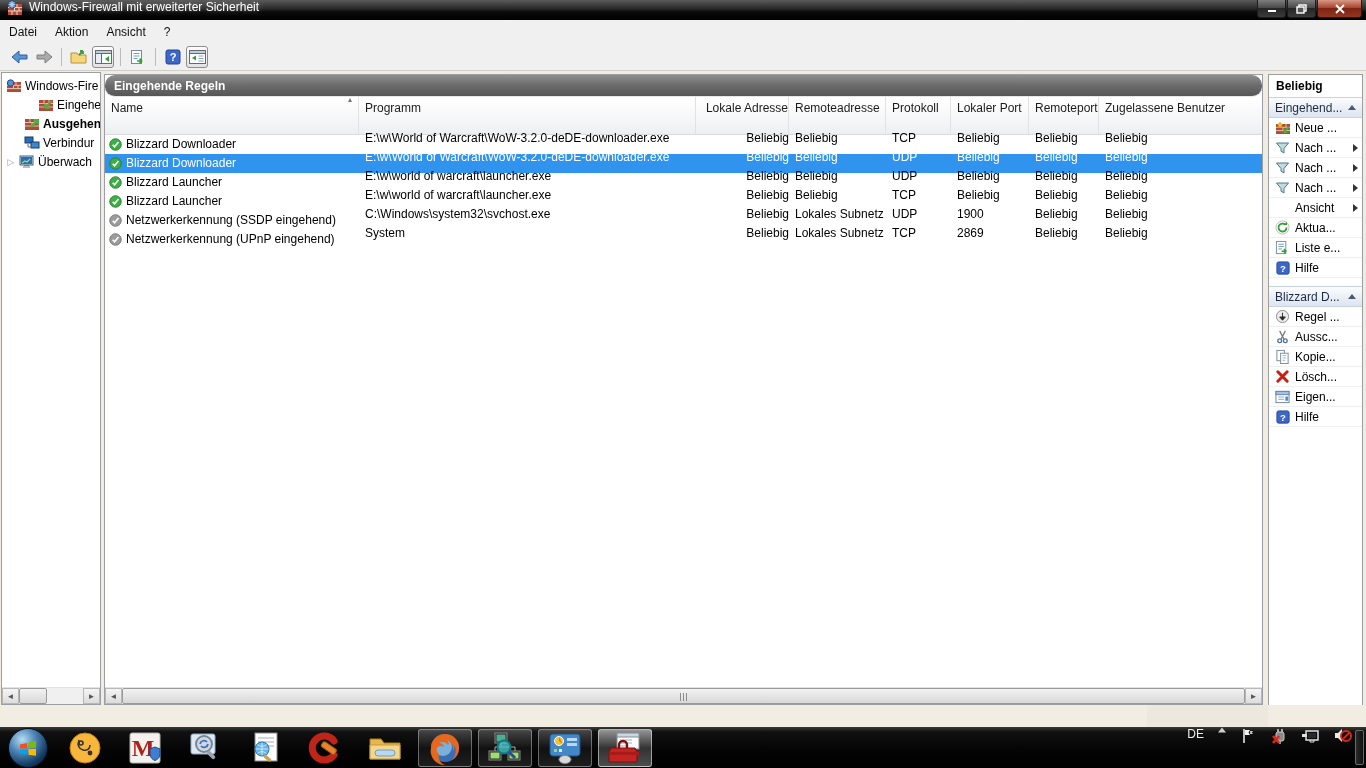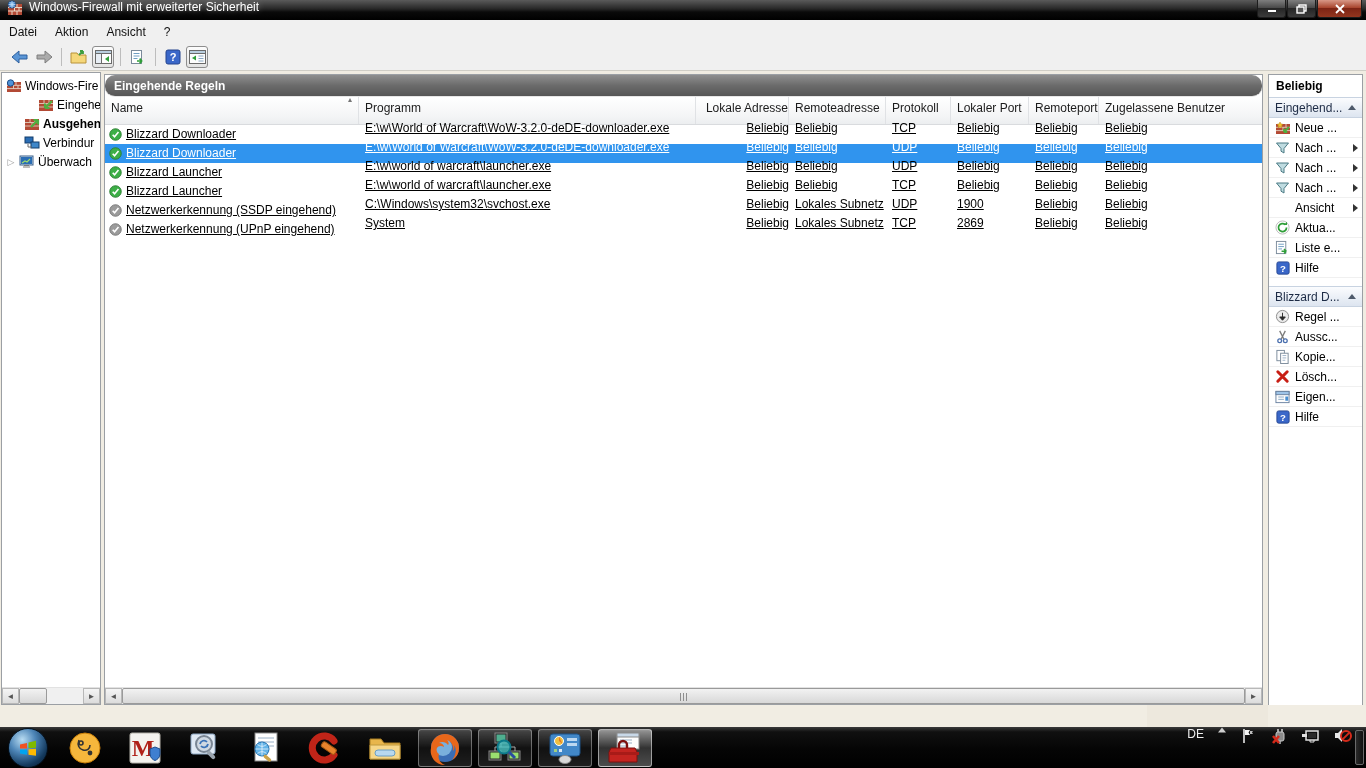--- a/index.html
+++ b/index.html
@@ -23,26 +23,26 @@
   .tb-btn.pressed { border:1px solid #8d8d8d; border-radius:3px; background:linear-gradient(#fdfdfd,#e2e2e2); }
 
   
   #tree-panel { position:absolute; left:1px; top:72px; width:100px; height:633px; background:#fff; border:1px solid #9b9fa4; }
   .tree-item { height:19px; display:flex; align-items:center; white-space:nowrap; overflow:hidden; font-size:12px; color:#000; }
   .tree-ico { width:16px; height:14px; flex:0 0 auto; margin-right:3px; }
   .expander { width:10px; font-size:9px; color:#9a9a9a; flex:0 0 auto; text-align:center; }
 
   #main-panel { position:absolute; left:104px; top:74px; width:1159px; height:631px; background:#fff; border:1px solid #9b9fa4; }
   #main-title { height:22px; background:linear-gradient(#8f8f8f,#6b6b6b 50%,#565656); color:#fff; font-weight:bold; font-size:12px; line-height:22px; padding-left:9px; border-bottom:1px solid #e6e6e6;border-radius:10px; }
-  #list-header { height:28px; display:flex; background:linear-gradient(#ffffff,#f4f5f6 70%,#eceef0); border-bottom:1px solid #d9dbde; font-size:12px; color:#1c1c1c; }
+  #list-header { height:38px; display:flex; background:linear-gradient(#ffffff,#f4f5f6 70%,#eceef0); border-bottom:1px solid #d9dbde; font-size:12px; color:#1c1c1c; }
   .hcell { border-right:1px solid #e0e2e5; padding:4px 0 0 6px; position:relative; white-space:nowrap; overflow:hidden; }
   .sort-glyph { position:absolute; right:6px; top:-2px; font-size:8px; color:#777; }
   .c0{width:254px;} .c1{width:337px;} .c2{width:93px;text-align:right;} .c3{width:97px;} .c4{width:65px;} .c5{width:78px;} .c6{width:70px;} .c7{flex:1;}
   .lrow { height:19px; display:flex; font-size:12px; color:#000; align-items:center; }
-  .lrow .cell { padding-left:6px; white-space:nowrap; overflow:hidden; height:31px; line-height:19px;text-decoration:underline; }
+  .lrow .cell { padding-left:6px; white-space:nowrap; overflow:hidden; height:31px; line-height:19px; }
   .lrow .name-cell { display:flex; align-items:center; gap:4px; padding-left:4px; }
   .lrow.selected { background:#3094EE; color:#fff; }
   .rule-ico { width:13px; height:13px; flex:0 0 auto; }
 
   
   .hscroll { position:absolute; left:0; bottom:0; width:100%; height:17px; background:#f0f0f0; border-top:1px solid #e2e2e2; display:flex; }
   .sb-btn { width:17px; height:16px; background:linear-gradient(#f5f5f5,#dcdcdc); border:1px solid #b8b8b8; display:flex; align-items:center; justify-content:center; font-size:8px; color:#555; flex:0 0 auto; }
   .sb-thumb { flex:1; margin:0; background:linear-gradient(#f2f2f2,#d8d8d8); border:1px solid #9a9a9a; border-radius:2px; position:relative; }
   .sb-grip { position:absolute; left:50%; top:4px; width:8px; height:8px; transform:translateX(-50%);
     background:repeating-linear-gradient(90deg,#8e8e8e 0 1px,transparent 1px 3px); }

